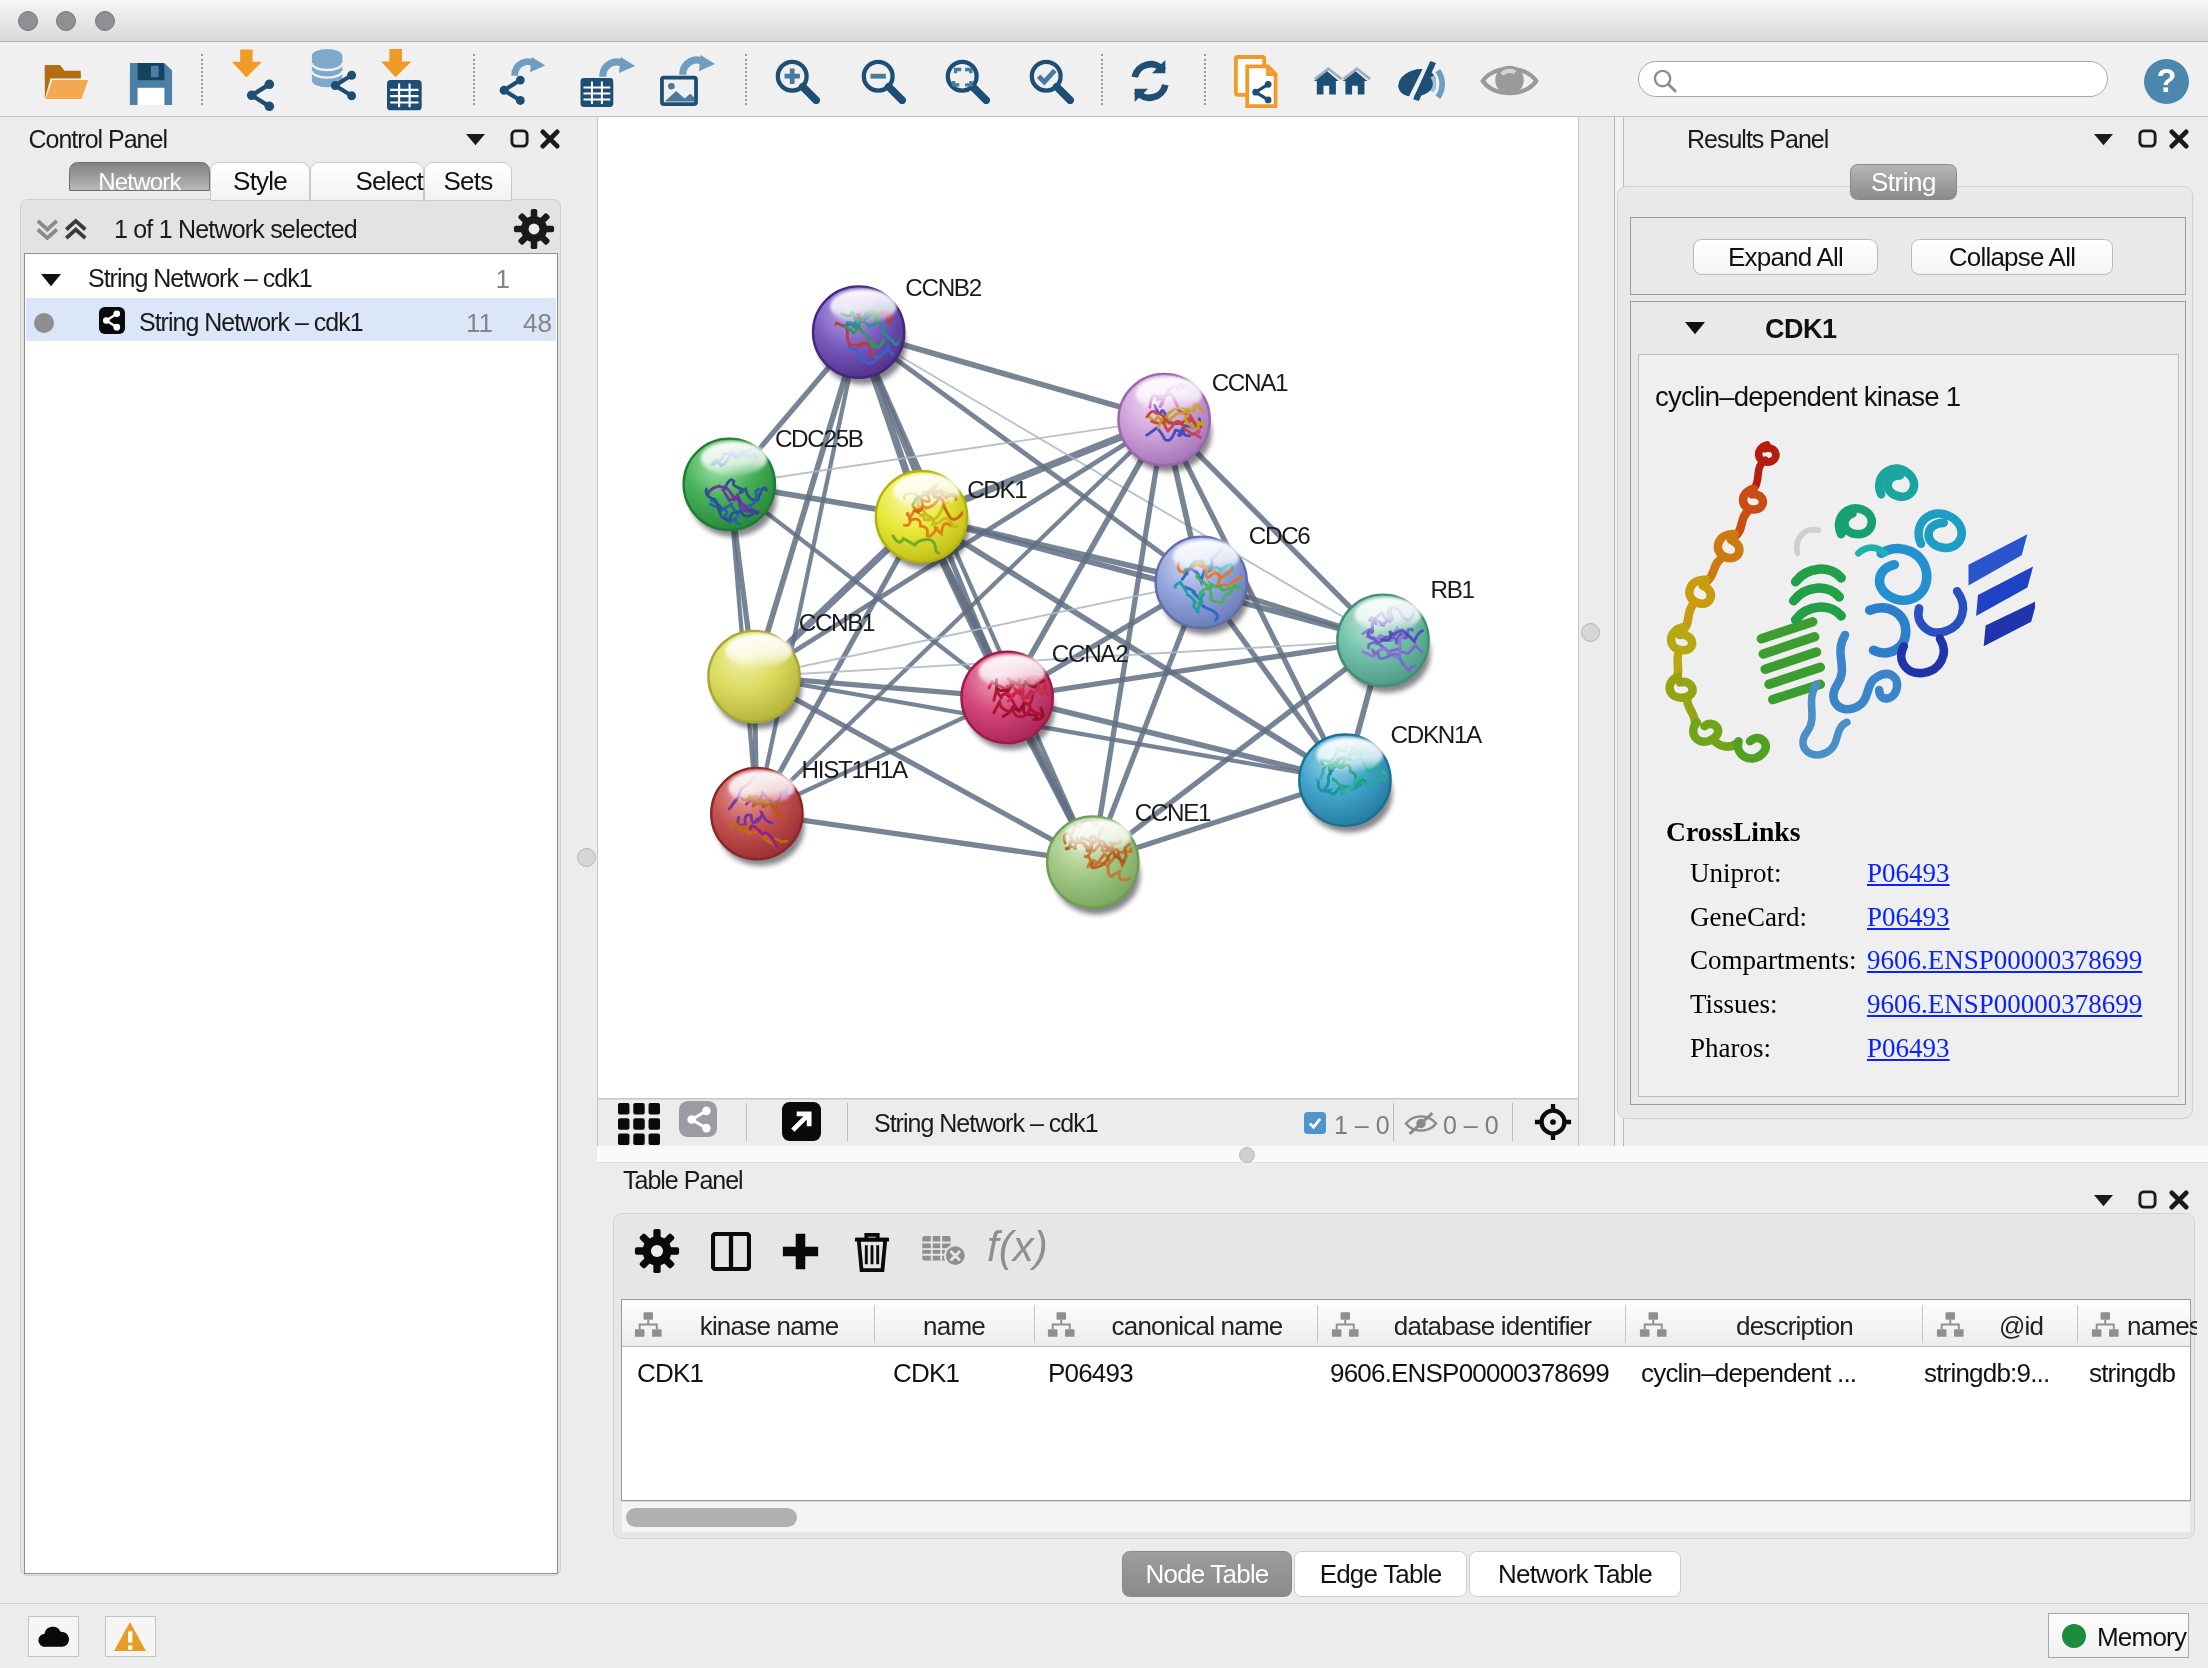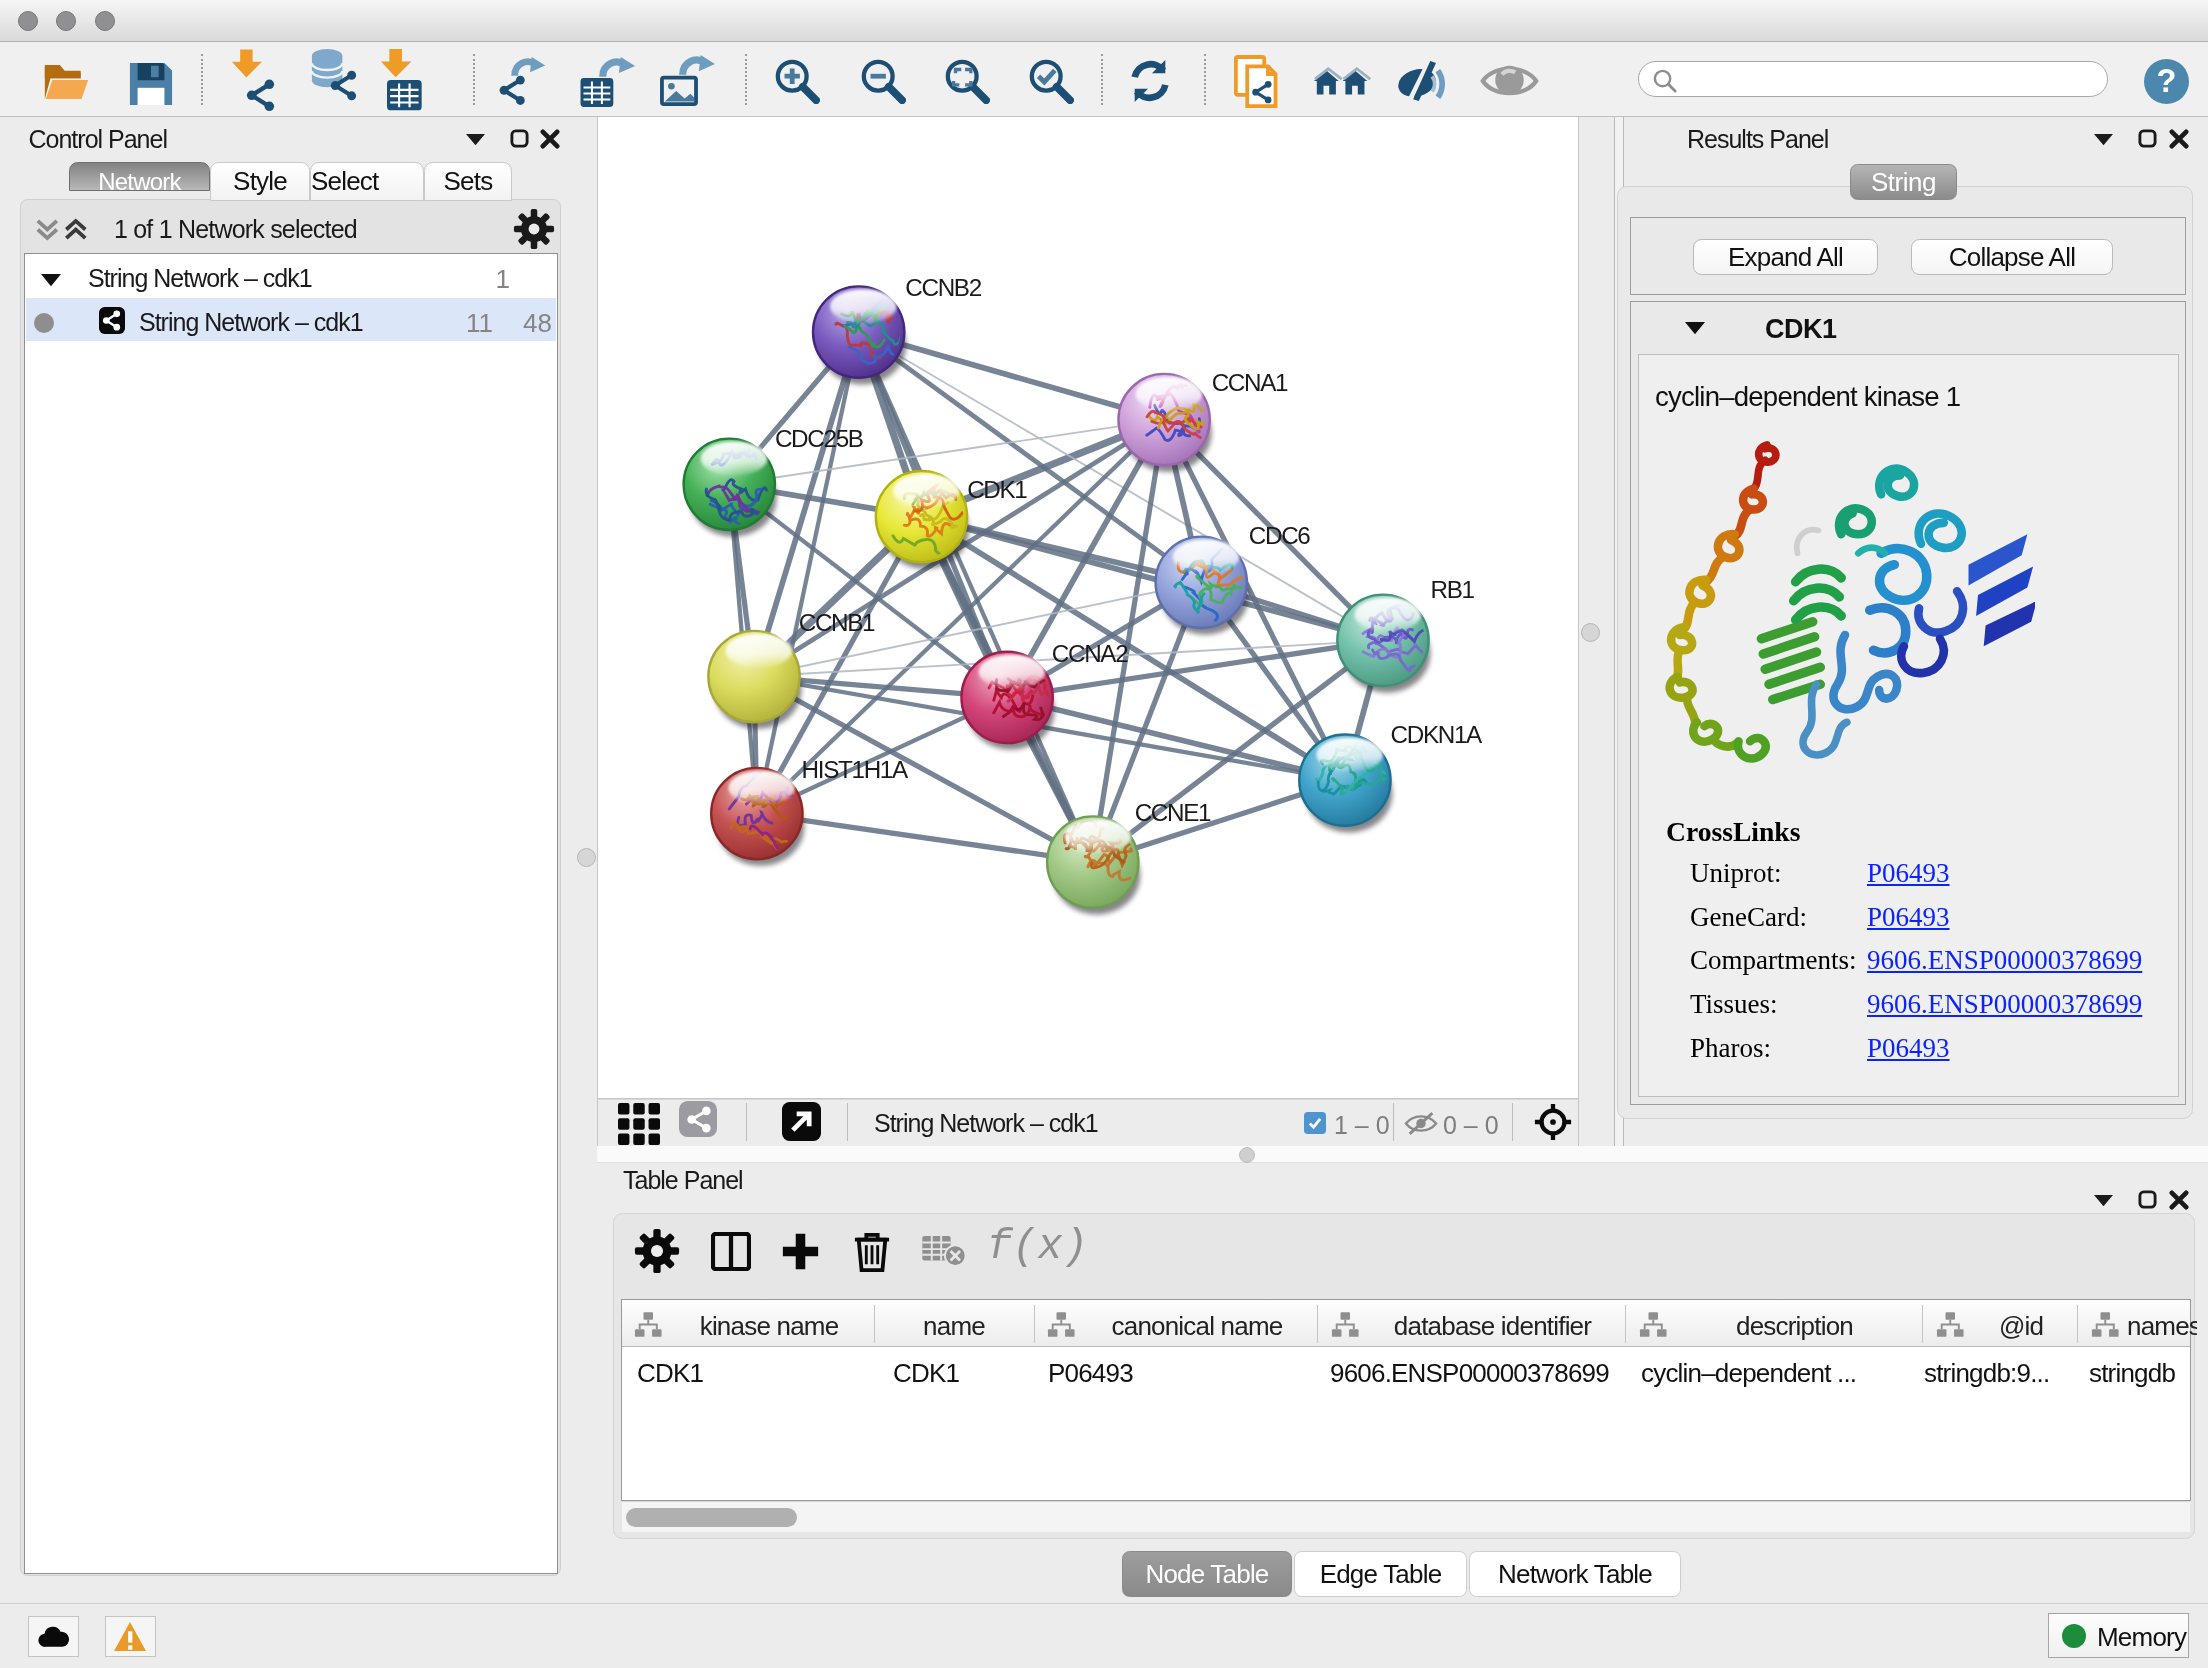--- a/index.html
+++ b/index.html
@@ -176,21 +176,21 @@
     <path d="M1 1 h20 L11 13 z" fill="#1a1a1a"></path>
   </svg>
 <svg class="icon" style="left:510px;top:129px" width="19" height="19" viewBox="0 0 20 20">
     <rect x="2" y="2" width="16" height="16" rx="4" fill="none" stroke="#1a1a1a" stroke-width="3"></rect>
   </svg>
 <svg class="icon" style="left:540px;top:129px" width="20" height="20" viewBox="0 0 21 21">
     <path d="M3 3 L18 18 M18 3 L3 18" stroke="#1a1a1a" stroke-width="5" stroke-linecap="round"></path>
   </svg>
 <div class="abs" style="left:69px;top:162px;width:141px;height:29px;background:linear-gradient(#828282,#b8b8b8);color:#fff;border:1px solid #6f6f6f;border-radius:8.6px 8.6px 0 0;font-size:24px;letter-spacing:-0.8px;text-align:center;line-height:37px;z-index:3">Network</div>
 <div class="abs" style="left:210px;top:162px;width:100px;height:39px;background:linear-gradient(#ffffff,#f2f2f2);color:#111;border:1px solid #c9c9c9;border-radius:8.6px 8.6px 0 0;font-size:26px;letter-spacing:-0.8px;text-align:center;line-height:37px;z-index:3">Style</div>
-<div class="abs" style="left:310px;top:162px;width:114px;height:39px;background:linear-gradient(#ffffff,#f2f2f2);color:#111;border:1px solid #c9c9c9;border-radius:8.6px 8.6px 0 0;font-size:26px;letter-spacing:-0.8px;text-align:left;line-height:37px;z-index:3">Select</div>
+<div class="abs" style="left:310px;top:162px;width:114px;height:39px;background:linear-gradient(#ffffff,#f2f2f2);color:#111;border:1px solid #c9c9c9;border-radius:8.6px 8.6px 0 0;font-size:26px;letter-spacing:-0.8px;text-align:right;line-height:37px;z-index:3">Select</div>
 <div class="abs" style="left:424px;top:162px;width:88px;height:39px;background:linear-gradient(#ffffff,#f2f2f2);color:#111;border:1px solid #c9c9c9;border-radius:8.6px 8.6px 0 0;font-size:26px;letter-spacing:-0.8px;text-align:center;line-height:37px;z-index:3">Sets</div>
 <div class="abs" style="left:20px;top:199px;width:541px;height:1377px;background:#e3e3e3;border:1px solid #cfcfcf;border-radius:7.6px"></div>
 <svg class="icon" style="left:34px;top:217px" width="57" height="25" viewBox="0 0 60 26">
     <path d="M4 4 l10 9 10-9 M4 13 l10 9 10-9" stroke="#8a8a8a" stroke-width="4" fill="none"></path>
     <path d="M34 13 l10-9 10 9 M34 22 l10-9 10 9" stroke="#3a3a3a" stroke-width="4" fill="none"></path>
   </svg>
 <div class="abs" style="left:114px;top:215px;width:380px;font-size:25px;letter-spacing:-0.8px;color:#1a1a1a">1 of 1 Network selected</div>
 <svg class="icon" style="left:512px;top:207px" width="44" height="44" viewBox="-23 -23 46 46">
     <circle r="13.7" fill="#1a1a1a"></circle>
     <rect x="-3.4" y="-21.0" width="6.8" height="10.5" rx="2" transform="rotate(0)" fill="#1a1a1a"></rect>
@@ -683,21 +683,21 @@
     <path d="M6 10 h28 l-3 32 h-22 z" fill="none" stroke="#0a0a0a" stroke-width="4"></path>
     <path d="M2 10 h36 M14 10 v-5 h12 v5" stroke="#0a0a0a" stroke-width="4" fill="none"></path>
     <path d="M14 16 v20 M20 16 v20 M26 16 v20" stroke="#0a0a0a" stroke-width="3"></path>
   </svg>
 <svg class="icon" style="left:921px;top:1235px" width="46" height="32" viewBox="0 0 48 34">
     <rect x="1" y="1" width="30" height="26" rx="2" fill="#8f8f8f"></rect>
     <path d="M1 8 h30 M1 15 h30 M1 21 h30 M11 1 v26 M21 1 v26" stroke="#e6e6e6" stroke-width="2"></path>
     <circle cx="36" cy="22" r="11" fill="#8f8f8f" stroke="#e6e6e6" stroke-width="2"></circle>
     <path d="M31 17 l10 10 M41 17 l-10 10" stroke="#e6e6e6" stroke-width="3"></path>
   </svg>
-<div class="abs" style="left:987px;top:1223px;font-family:Liberation Mono, monospace;font-style:italic;font-size:42px;color:#8f8f8f"><i>f</i>(<i>x</i>)</div>
+<div class="abs" style="left:987px;top:1223px;font-family:Liberation Sans, sans-serif;font-style:italic;font-size:42px;color:#8f8f8f"><i>f</i>(<i>x</i>)</div>
 <div class="abs" style="left:621px;top:1299px;width:1570px;height:202px;background:#fff;border:1px solid #9a9a9a"></div>
 <div class="abs" style="left:622px;top:1300px;width:1568px;height:47px;background:linear-gradient(#fefefe,#ececec);border-bottom:1px solid #b9b9b9"></div>
 <div class="abs" style="left:634px;top:1311px"><svg width="28.5" height="27" viewBox="0 0 30 28">
       <g fill="#8f8f8f">
         <rect x="10" y="1" width="10" height="8" rx="1"></rect>
         <rect x="1" y="19" width="10" height="8" rx="1"></rect>
         <rect x="19" y="19" width="10" height="8" rx="1"></rect>
       </g>
       <path d="M15 9 v5 M6 19 v-5 h18 v5" stroke="#8f8f8f" stroke-width="2" fill="none"></path>
     </svg></div>

